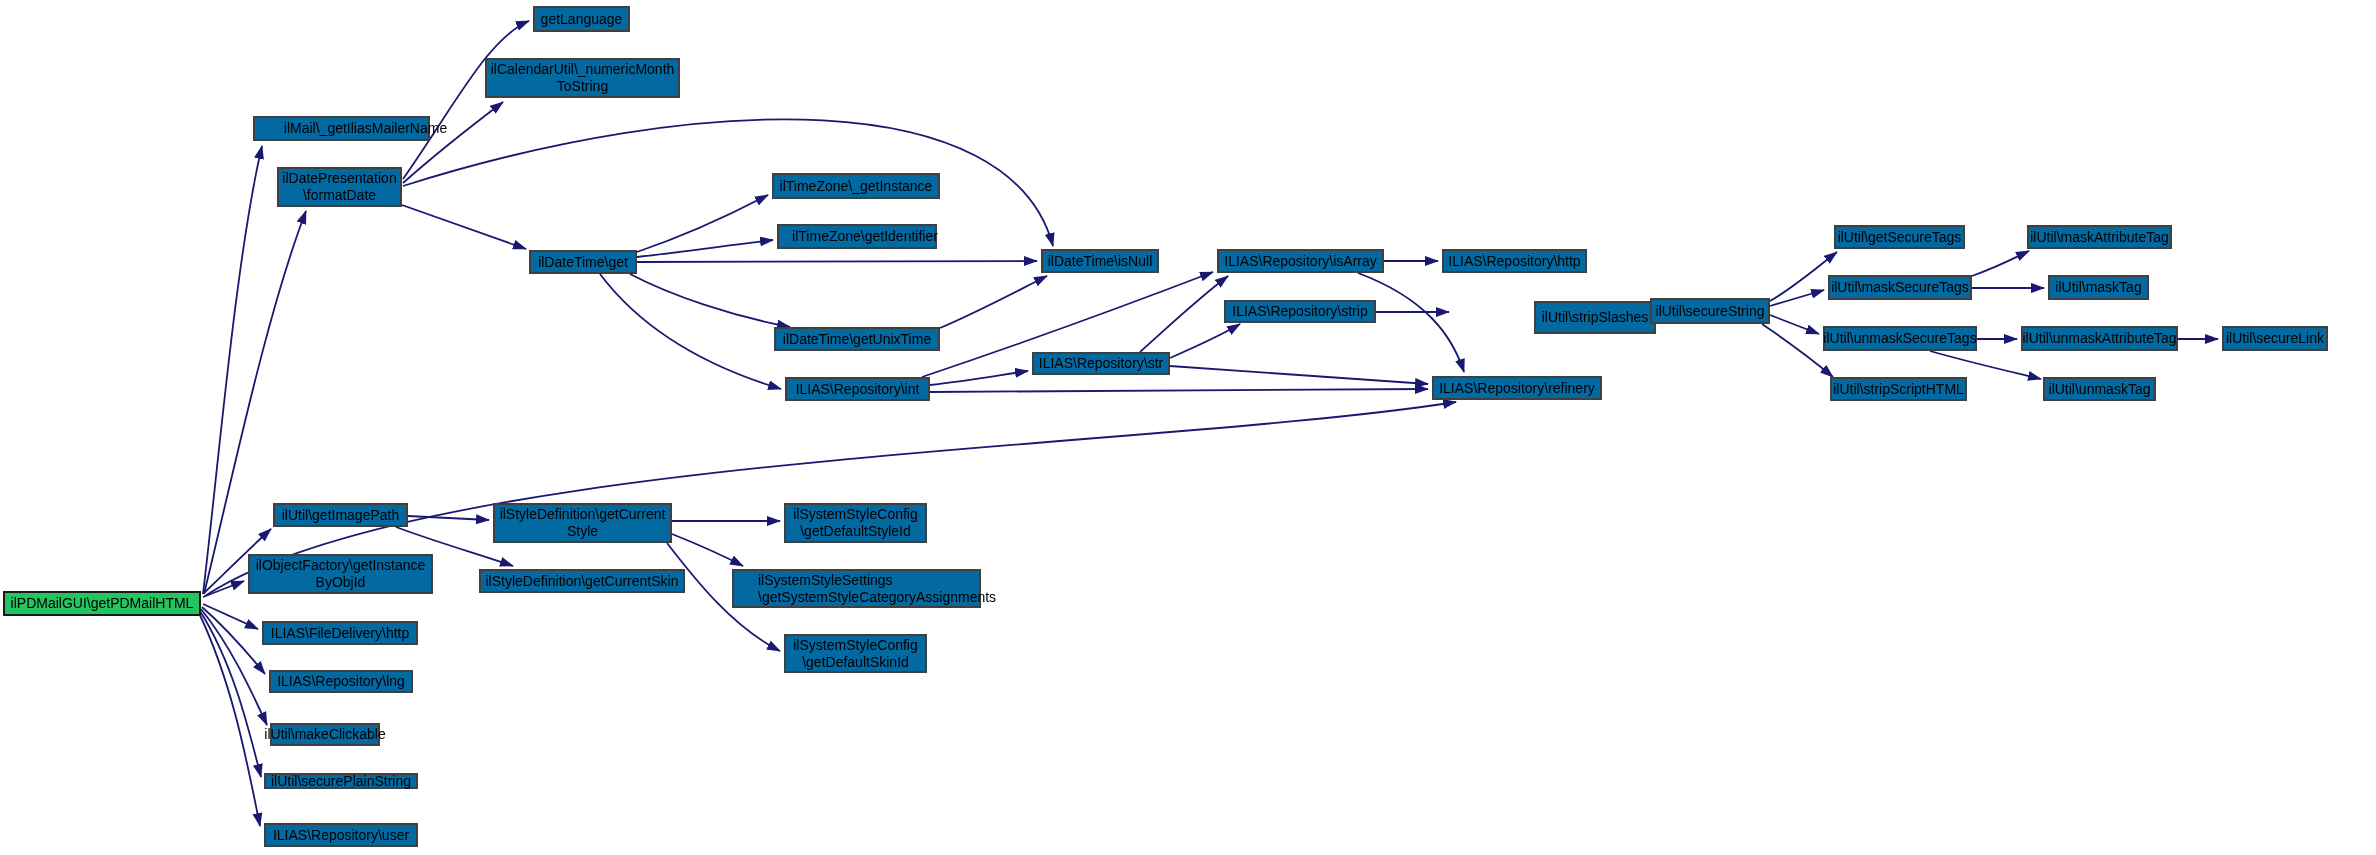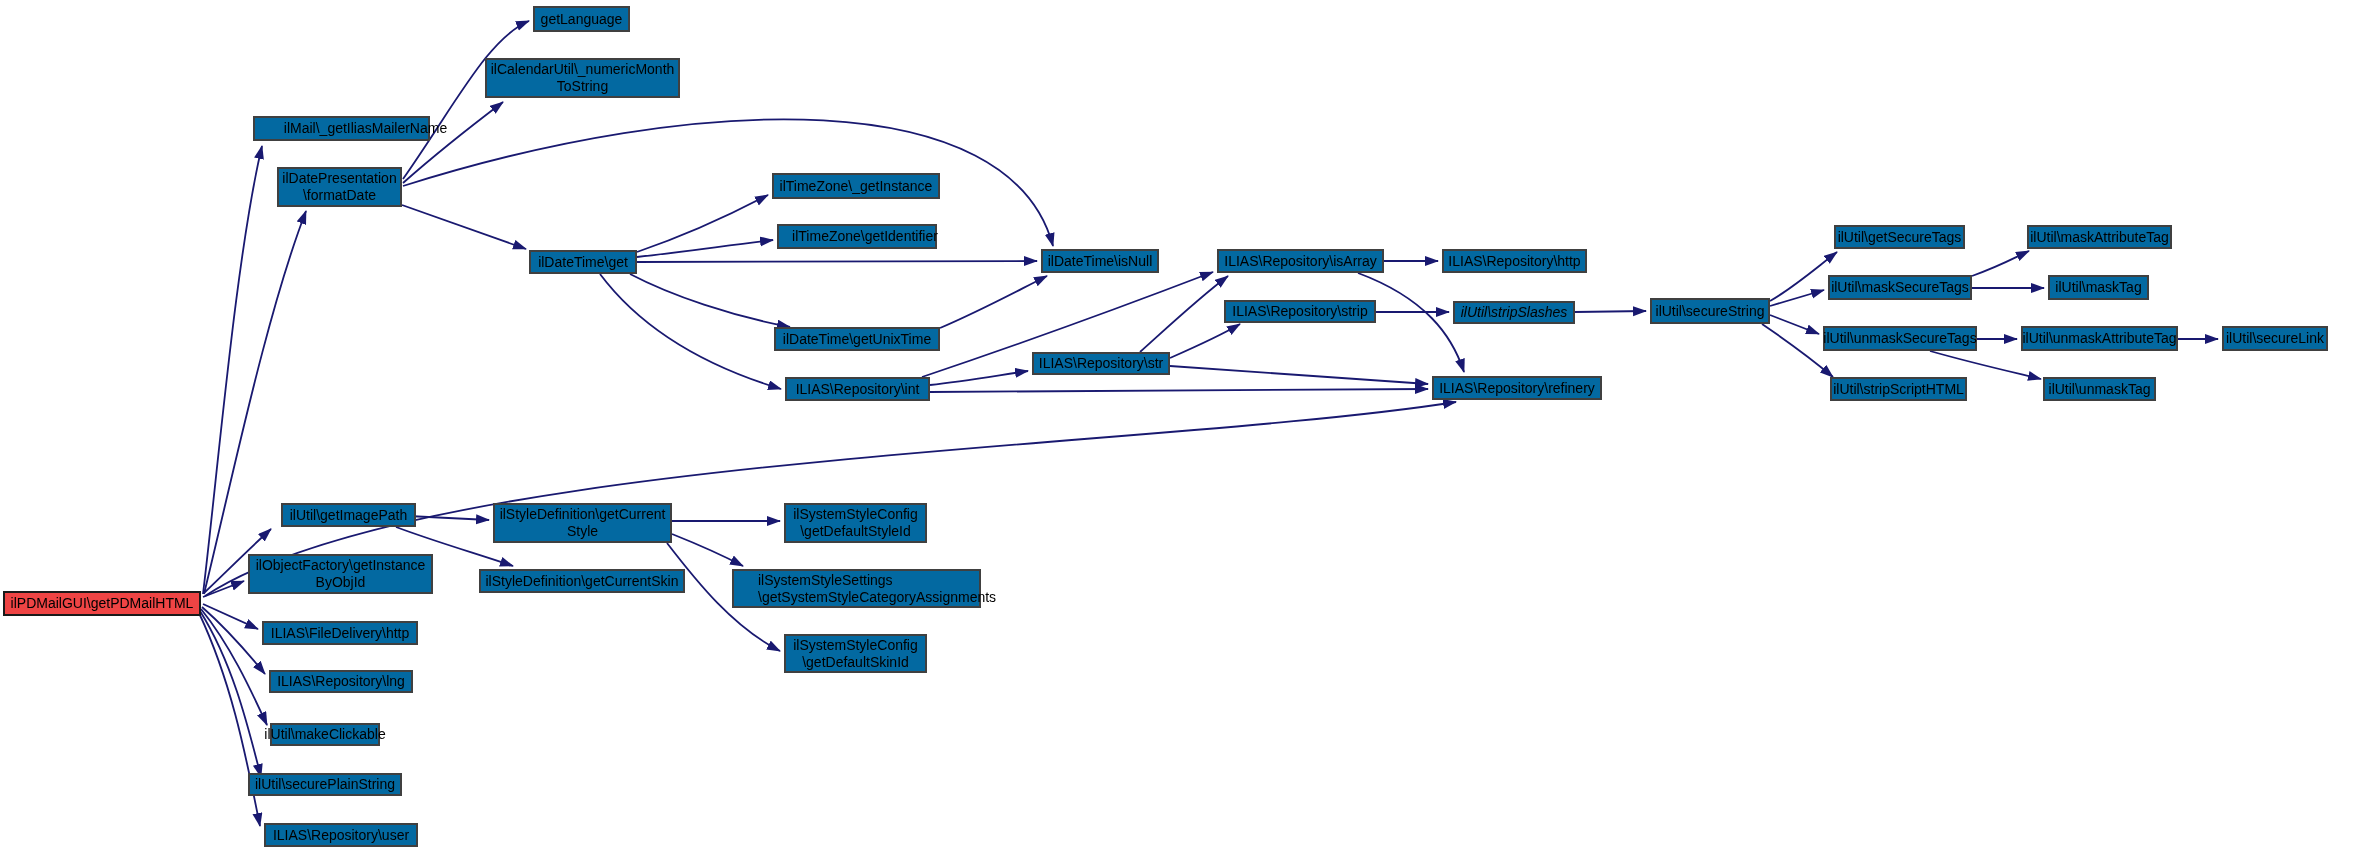--- a/index.html
+++ b/index.html
@@ -31,21 +31,21 @@
     text-align: center;
     white-space: nowrap;
     cursor: pointer;
   }
   .node.align-left {
     align-items: flex-start;
     text-align: left;
     padding-left: 24px;
   }
   .node.highlight {
-    background: #ef4444;
+    background: #22c55e;
     border-color: #1a1a1a;
   }
   .edge {
     fill: none;
     stroke: #191970;
     stroke-width: 1.8;
   }
 </style>
 </head>
 <body>
@@ -145,21 +145,21 @@
       </div>
       <div class="node" style="left: 1217px; top: 249px; width: 167px; height: 24px;">
         <div>ILIAS\Repository\isArray</div>
       </div>
       <div class="node" style="left: 1224px; top: 300px; width: 152px; height: 23px;">
         <div>ILIAS\Repository\strip</div>
       </div>
       <div class="node" style="left: 1442px; top: 249px; width: 145px; height: 24px;">
         <div>ILIAS\Repository\http</div>
       </div>
-      <div class="node" style="left: 1453px; top: 301px; width: 122px; height: 23px; font-style: italic;">
+      <div class="node" style="left: 1534px; top: 301px; width: 122px; height: 33px;">
         <div>ilUtil\stripSlashes</div>
       </div>
       <div class="node" style="left: 1432px; top: 376px; width: 170px; height: 24px;">
         <div>ILIAS\Repository\refinery</div>
       </div>
       <div class="node" style="left: 1650px; top: 298px; width: 120px; height: 26px;">
         <div>ilUtil\secureString</div>
       </div>
       <div class="node" style="left: 1834px; top: 225px; width: 131px; height: 24px;">
         <div>ilUtil\getSecureTags</div>
@@ -181,21 +181,21 @@
       </div>
       <div class="node" style="left: 2222px; top: 326px; width: 106px; height: 25px;">
         <div>ilUtil\secureLink</div>
       </div>
       <div class="node" style="left: 1830px; top: 377px; width: 137px; height: 24px;">
         <div>ilUtil\stripScriptHTML</div>
       </div>
       <div class="node" style="left: 2043px; top: 377px; width: 113px; height: 24px;">
         <div>ilUtil\unmaskTag</div>
       </div>
-      <div class="node" style="left: 273px; top: 503px; width: 135px; height: 24px; margin-left: 8px;">
+      <div class="node" style="left: 273px; top: 503px; width: 135px; height: 24px;">
         <div>ilUtil\getImagePath</div>
       </div>
       <div class="node" style="left: 493px; top: 503px; width: 179px; height: 40px;">
         <div>ilStyleDefinition\getCurrent</div>
         <div>Style</div>
       </div>
       <div class="node" style="left: 784px; top: 503px; width: 143px; height: 40px;">
         <div>ilSystemStyleConfig</div>
         <div>\getDefaultStyleId</div>
       </div>
@@ -216,20 +216,20 @@
       </div>
       <div class="node" style="left: 262px; top: 621px; width: 156px; height: 24px;">
         <div>ILIAS\FileDelivery\http</div>
       </div>
       <div class="node" style="left: 269px; top: 670px; width: 144px; height: 23px;">
         <div>ILIAS\Repository\lng</div>
       </div>
       <div class="node" style="left: 270px; top: 723px; width: 110px; height: 23px;">
         <div>ilUtil\makeClickable</div>
       </div>
-      <div class="node" style="left: 248px; top: 773px; width: 154px; height: 23px;">
+      <div class="node" style="left: 264px; top: 773px; width: 154px; height: 16px;">
         <div>ilUtil\securePlainString</div>
       </div>
       <div class="node" style="left: 264px; top: 823px; width: 154px; height: 24px;">
         <div>ILIAS\Repository\user</div>
       </div>
     </div>
 </div>
 
 </body></html>

